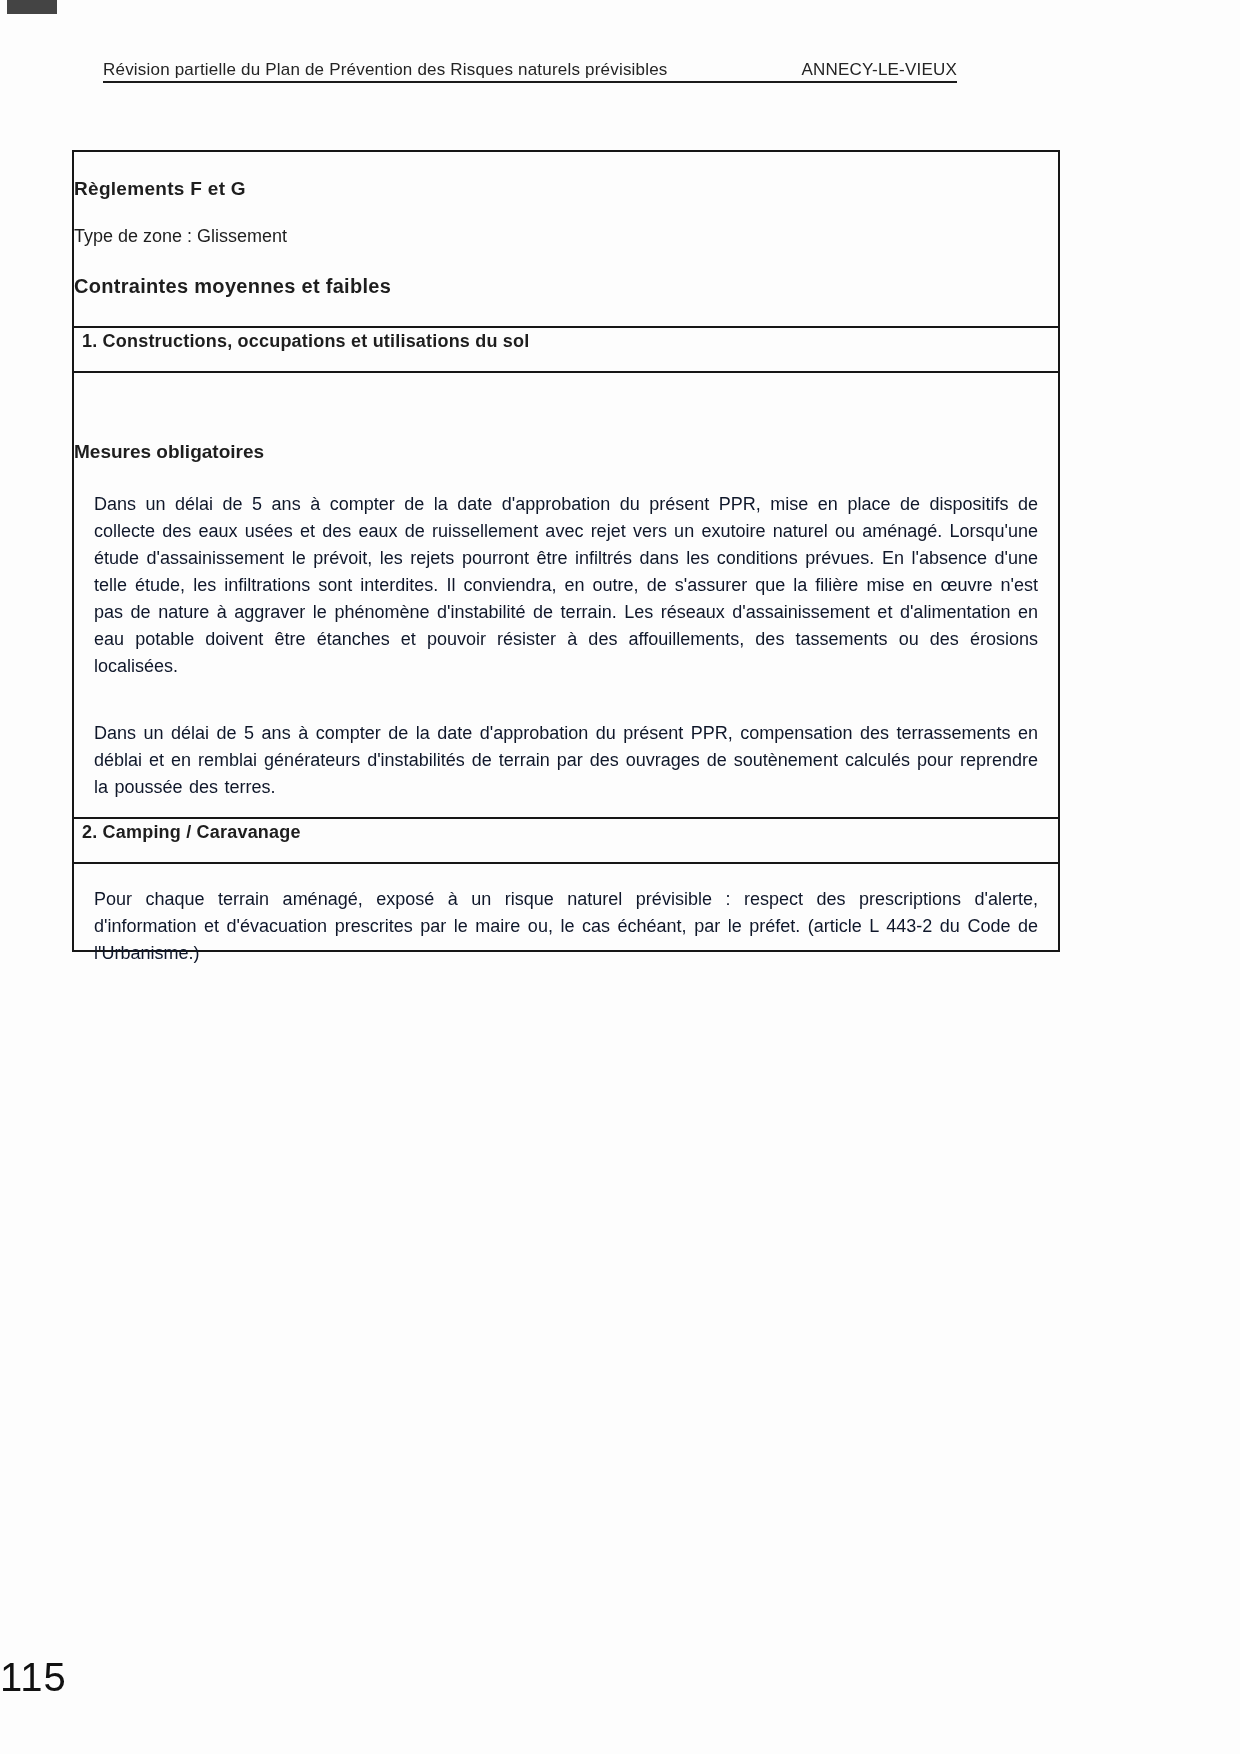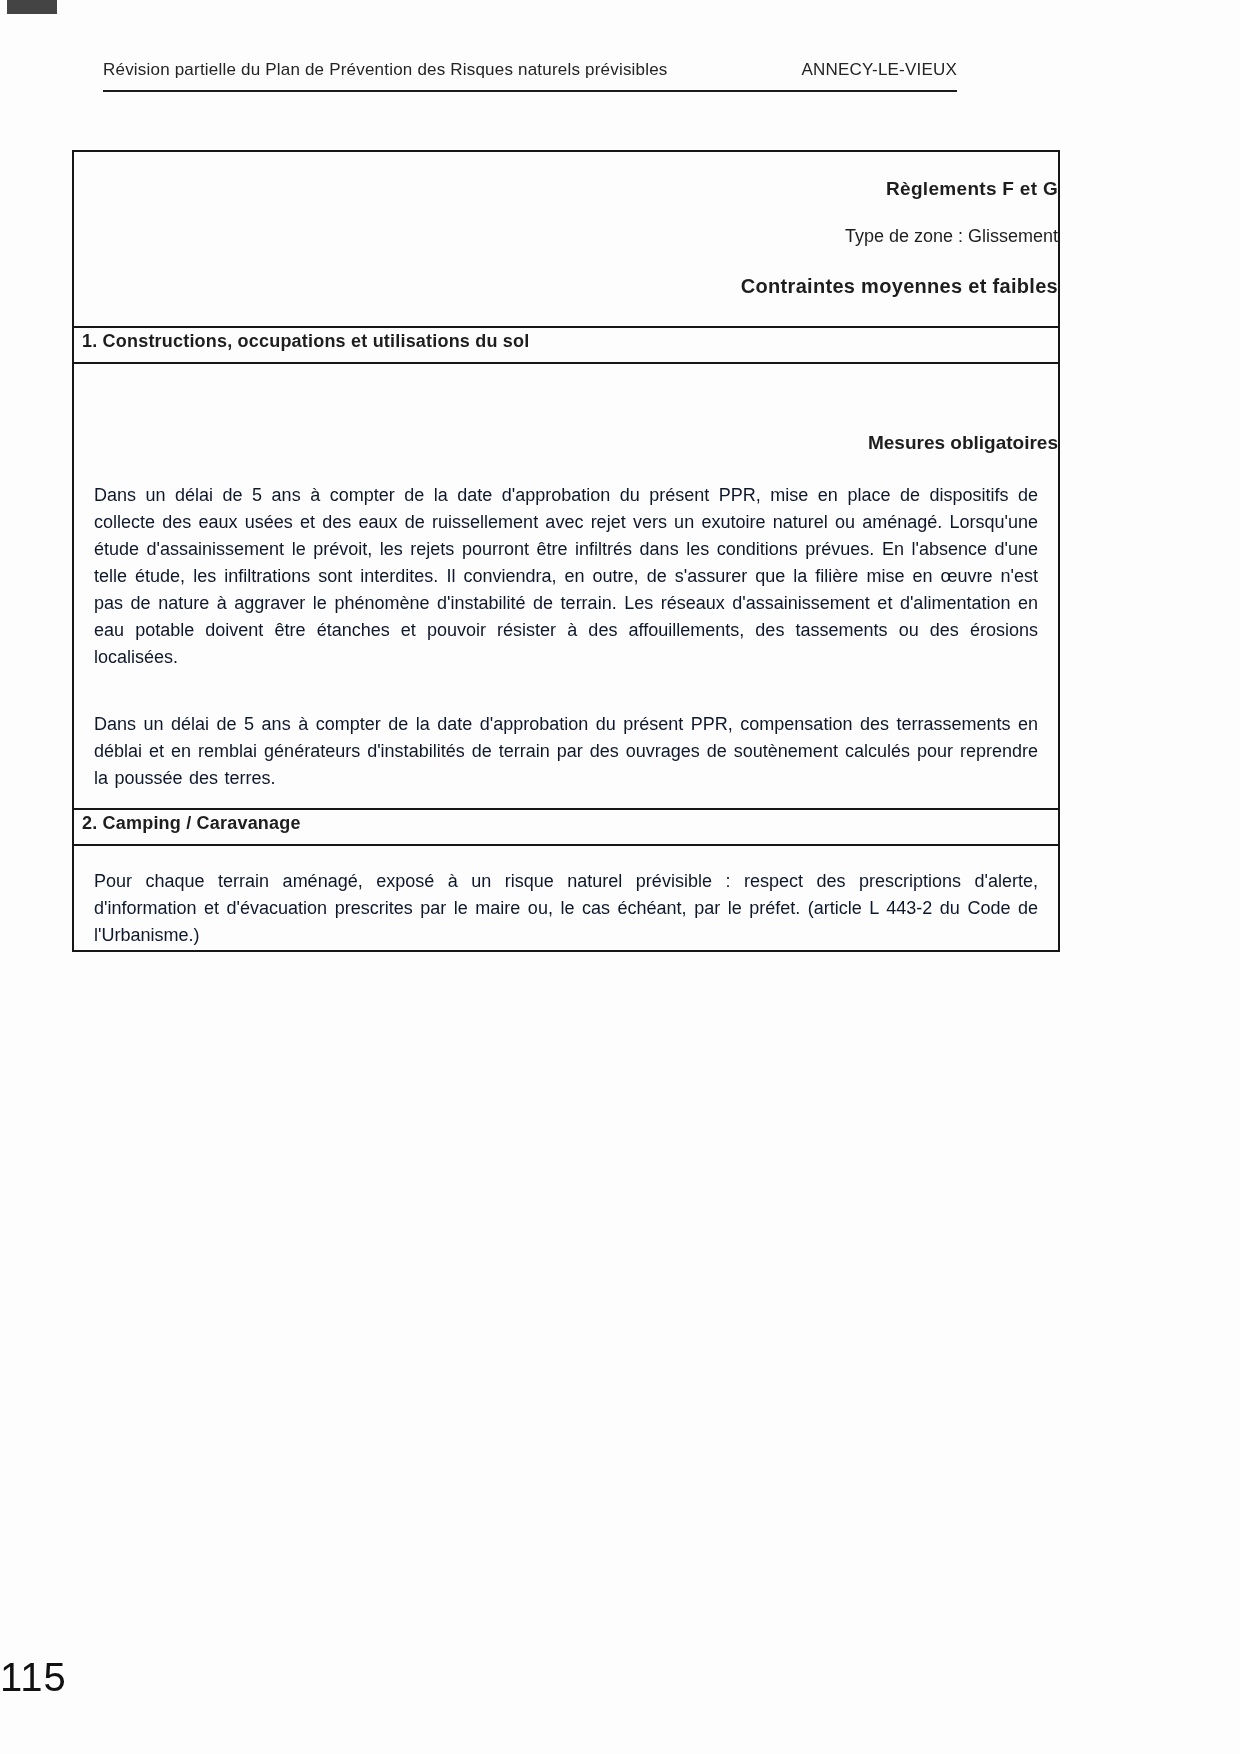--- a/index.html
+++ b/index.html
@@ -32,37 +32,37 @@
     position: absolute;
     left: 103px;
     top: 60px;
     width: 854px;
     display: flex;
     justify-content: space-between;
     align-items: baseline;
     font-size: 17px;
     color: #242424;
     border-bottom: 2px solid #1c1c1c;
-    padding-bottom: 10px;
+    padding-bottom: 1px;
     letter-spacing: 0.2px;
     text-align: right;
   }
   
   .reg-box {
     position: absolute;
     left: 72px;
     top: 150px;
     width: 984px;
     height: 798px;
     border: 2px solid #161616;
     background: #fdfdfd;
     box-sizing: content-box;
   }
   .centered {
-    text-align: right;
+    text-align: left;
   }
   .reg-title {
     margin-top: 26px;
     font-size: 19px;
     font-weight: bold;
     letter-spacing: 0.3px;
   }
   .reg-zone {
     margin-top: 26px;
     font-size: 18px;
@@ -70,21 +70,21 @@
   .reg-subtitle {
     margin-top: 28px;
     font-size: 20px;
     font-weight: bold;
     letter-spacing: 0.3px;
   }
   .section-row {
     margin-top: 28px;
     border-top: 2px solid #161616;
     border-bottom: 2px solid #161616;
-    padding: 3px 8px 10px 8px;
+    padding: 3px 8px 19px 8px;
     font-size: 18px;
     font-weight: bold;
     letter-spacing: 0.2px;
   }
   .section-row.second {
     margin-top: 16px;
   }
   .measures-heading {
     margin-top: 68px;
     font-size: 19px;

